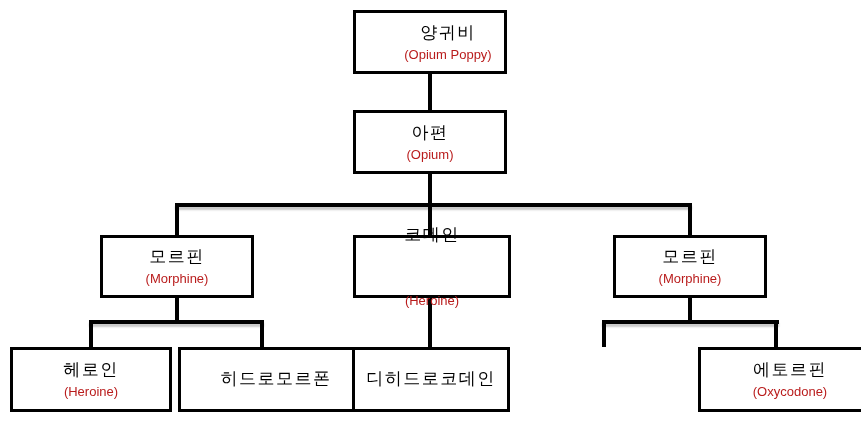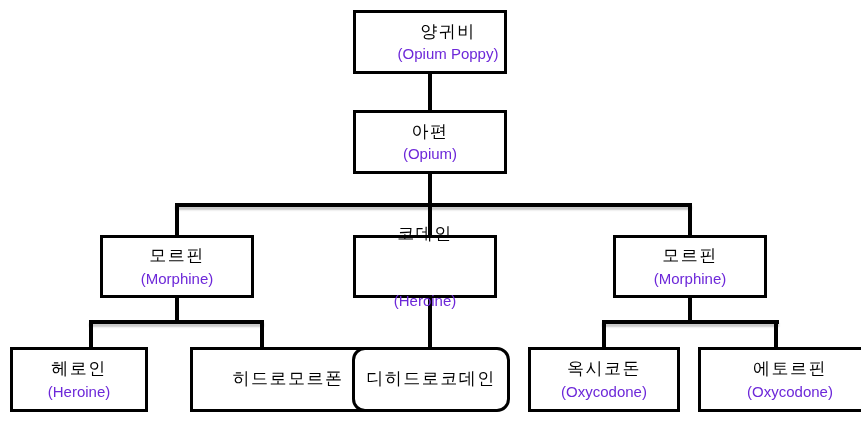--- a/index.html
+++ b/index.html
@@ -28,23 +28,23 @@
     z-index: 2;
   }
   .node .ko {
     font-size: 17px;
     line-height: 1.45;
     color: #000000;
     letter-spacing: 1.5px;
     white-space: nowrap;
   }
   .node .en {
-    font-size: 15px;
+    font-size: 13px;
     line-height: 1.35;
-    color: #6d28d9;
+    color: #b91c1c;
     white-space: nowrap;
   }
   .line {
     position: absolute;
     background: #000000;
     z-index: 1;
   }
   .hline {
     box-shadow: 0 3px 2px rgba(0,0,0,0.22);
   }
@@ -76,41 +76,37 @@
 
   <div class="node" style="left:353px; top:110px; width:154px; height:64px;">
     <div class="ko">아편</div>
     <div class="en">(Opium)</div>
   </div>
 
   <div class="node" style="left:100px; top:235px; width:154px; height:63px;">
     <div class="ko">모르핀</div>
     <div class="en">(Morphine)</div>
   </div>
-  <div class="node" style="left:353px; top:235px; width:144px; height:63px;gap:44px;">
+  <div class="node" style="left:353px; top:235px; width:158px; height:63px;gap:44px;">
     <div class="ko">코데인</div>
     <div class="en">(Heroine)</div>
   </div>
   <div class="node" style="left:613px; top:235px; width:154px; height:63px;">
     <div class="ko">모르핀</div>
     <div class="en">(Morphine)</div>
   </div>
 
-  <div class="node" style="left:10px; top:347px; width:138px; height:65px;">
+  <div class="node" style="left:10px; top:347px; width:162px; height:65px;">
     <div class="ko">헤로인</div>
     <div class="en">(Heroine)</div>
   </div>
-  <div class="node" style="left:190px; top:347px; width:196px; height:65px;">
+  <div class="node" style="left:178px; top:347px; width:196px; height:65px;">
     <div class="ko">히드로모르폰</div>
   </div>
-  <div class="node" style="left:352px; top:347px; width:158px; height:65px;border-radius:13px;">
+  <div class="node" style="left:352px; top:347px; width:158px; height:65px;">
     <div class="ko">디히드로코데인</div>
-  </div>
-  <div class="node" style="left:528px; top:347px; width:152px; height:65px;">
-    <div class="ko">옥시코돈</div>
-    <div class="en">(Oxycodone)</div>
   </div>
   <div class="node" style="left:698px; top:347px; width:184px; height:65px;">
     <div class="ko">에토르핀</div>
     <div class="en">(Oxycodone)</div>
   </div>
 
 </div>
 
 </body></html>

